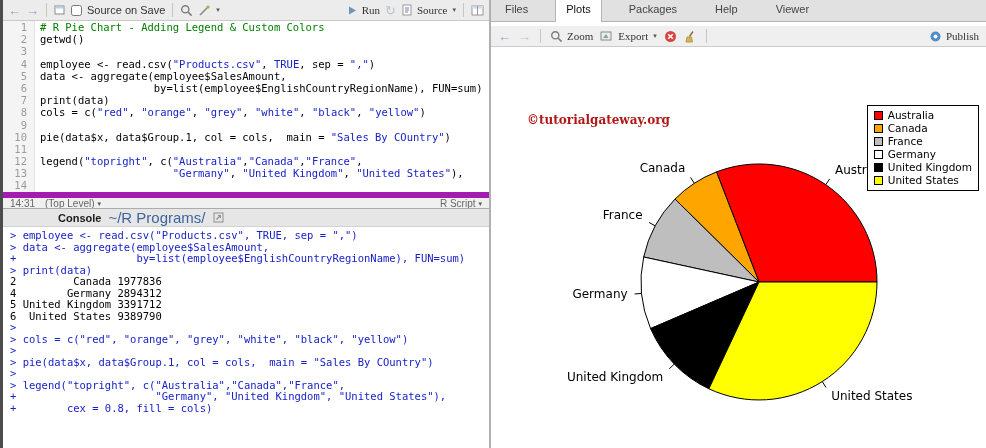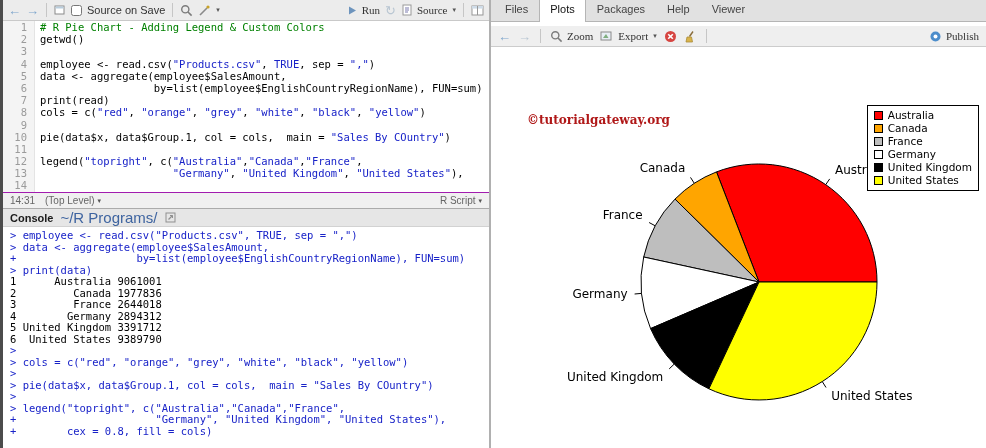--- a/index.html
+++ b/index.html
@@ -20,32 +20,32 @@
   .cb{width:11px;height:11px;flex:none;}
   .editor{position:absolute;left:0;top:21px;width:100%;height:171px;background:#fff;overflow:hidden;font-family:"DejaVu Sans Mono",monospace;font-size:10.5px;}
   .ed-row{display:flex;height:12.2px;line-height:12.2px;}
   .ln{width:32px;padding-right:7px;text-align:right;color:#9b9b9b;background:#f4f4f4;border-right:1px solid #e4e4e4;flex:none;}
   .code{padding-left:5px;white-space:pre;}
   .tok-plain{color:#000;}
   .tok-comment{color:#008000;}
   .tok-string{color:#1822c8;}
   .tok-const{color:#1822c8;}
   .tok-num{color:#1822c8;}
-  .status-bar{position:absolute;left:0;top:192px;width:100%;height:16px;background:#f0f0f0;border-top:1px solid #a21caf;display:flex;align-items:center;padding:0 7px;font-size:10px;color:#666;gap:10px;}
+  .status-bar{position:absolute;left:0;top:192px;width:100%;height:16px;background:#f0f0f0;border-top:6px solid #a21caf;display:flex;align-items:center;padding:0 7px;font-size:10px;color:#666;gap:10px;}
   .sb-group{display:inline-flex;align-items:center;gap:2px;cursor:default;}
   .console-header{position:absolute;left:0;top:208px;width:100%;height:19px;background:#e6e6e6;border-top:1px solid #ababab;border-bottom:1px solid #d2d2d2;display:flex;align-items:center;padding:0 7px;gap:7px;}
-  .console-title{font-weight:bold;color:#1a1a1a;font-size:11px;}
+  .console-title{font-weight:bold;color:#1a1a1a;font-size:11px;margin-left:48px;}
   .console-path{color:#3e64a0;font-size:15px;}
   .console-body{position:absolute;left:0;top:227px;width:100%;height:221px;background:#fff;overflow:hidden;font-family:"DejaVu Sans Mono",monospace;font-size:10.5px;padding:3px 0 0 7px;}
   .con-line{height:11.5px;line-height:11.5px;white-space:pre;}
   .con-line.input{color:#1822c8;}
   .con-line.output{color:#000;}
   .divider-v{position:absolute;left:489px;top:0;width:2px;height:448px;background:#b0b0b0;cursor:col-resize;}
   .right-pane{position:absolute;left:491px;top:0;width:495px;height:448px;background:#fff;}
-  .tabbar{position:absolute;left:0;top:0;width:100%;height:22px;background:#e1e1e1;border-bottom:1px solid #b5b5b5;display:flex;align-items:flex-end;padding-left:3px;}
+  .tabbar{position:absolute;left:0;top:0;width:100%;height:22px;background:#e1e1e1;border-bottom:1px solid #b5b5b5;display:flex;align-items:flex-end;padding-left:3px;gap:16px;}
   .tab{padding:5px 10px 6px;font-size:11px;color:#444;border:1px solid transparent;border-bottom:none;cursor:default;white-space:nowrap;}
   .tab.active{background:#fff;border-color:#b5b5b5;color:#111;margin-bottom:-1px;padding-bottom:7px;}
   .plots-toolbar{position:absolute;left:0;top:26px;width:100%;height:21px;background:#efefef;border-bottom:1px solid #cccccc;display:flex;align-items:center;gap:7px;padding:0 7px;}
   .plot-area{position:absolute;left:0;top:47px;width:495px;height:401px;background:#fff;}
   #plot-svg{position:absolute;left:0;top:0;}
   .plot-title{position:absolute;left:274px;top:19px;transform:translateX(-50%);font-family:"DejaVu Sans",sans-serif;font-weight:bold;font-size:15px;color:#000;white-space:nowrap;}
   .watermark{position:absolute;left:36px;top:66px;font-family:"DejaVu Serif",serif;font-weight:bold;font-size:12px;color:#b01818;white-space:nowrap;}
   .slice-label{font-family:"DejaVu Sans",sans-serif;font-size:12px;fill:#000;}
   .legend{position:absolute;right:7px;top:58px;background:#fff;border:1px solid #000;padding:4px 6px;display:flex;flex-direction:column;gap:2px;}
   .lg-row{display:flex;align-items:center;gap:5px;font-family:"DejaVu Sans",sans-serif;font-size:10.5px;color:#000;line-height:11px;white-space:nowrap;}
@@ -128,21 +128,21 @@
           <div class="ed-row">
             <span class="ln">5</span>
             <span class="code"><span class="tok-plain">data &lt;- aggregate(employee$SalesAmount,</span></span>
           </div>
           <div class="ed-row">
             <span class="ln">6</span>
             <span class="code"><span class="tok-plain">                  by=list(employee$EnglishCountryRegionName), FUN=sum)</span></span>
           </div>
           <div class="ed-row">
             <span class="ln">7</span>
-            <span class="code"><span class="tok-plain">print(read)</span></span>
+            <span class="code"><span class="tok-plain">print(data)</span></span>
           </div>
           <div class="ed-row">
             <span class="ln">8</span>
             <span class="code"><span class="tok-plain">cols = c(</span><span class="tok-string">"red"</span><span class="tok-plain">, </span><span class="tok-string">"orange"</span><span class="tok-plain">, </span><span class="tok-string">"grey"</span><span class="tok-plain">, </span><span class="tok-string">"white"</span><span class="tok-plain">, </span><span class="tok-string">"black"</span><span class="tok-plain">, </span><span class="tok-string">"yellow"</span><span class="tok-plain">)</span></span>
           </div>
           <div class="ed-row">
             <span class="ln">9</span>
             <span class="code"></span>
           </div>
           <div class="ed-row">
@@ -189,23 +189,21 @@
           <line x1="7.5" y1="3.5" x2="7.5" y2="6" stroke="#8f8f8f"></line>
           <line x1="7.5" y1="3.5" x2="5" y2="3.5" stroke="#8f8f8f"></line>
         </svg>
     </div>
 
     <div class="console-body">
         <div class="con-line input">&gt; employee &lt;- read.csv("Products.csv", TRUE, sep = ",")</div>
         <div class="con-line input">&gt; data &lt;- aggregate(employee$SalesAmount,</div>
         <div class="con-line input">+                   by=list(employee$EnglishCountryRegionName), FUN=sum)</div>
         <div class="con-line input">&gt; print(data)</div>
-        <div class="con-line output">1      Australia 9061001</div>
         <div class="con-line output">2         Canada 1977836</div>
-        <div class="con-line output">3         France 2644018</div>
         <div class="con-line output">4        Germany 2894312</div>
         <div class="con-line output">5 United Kingdom 3391712</div>
         <div class="con-line output">6  United States 9389790</div>
         <div class="con-line input">&gt; </div>
         <div class="con-line input">&gt; cols = c("red", "orange", "grey", "white", "black", "yellow")</div>
         <div class="con-line input">&gt; </div>
         <div class="con-line input">&gt; pie(data$x, data$Group.1, col = cols,  main = "Sales By COuntry")</div>
         <div class="con-line input">&gt; </div>
         <div class="con-line input">&gt; legend("topright", c("Australia","Canada","France",</div>
         <div class="con-line input">+                      "Germany", "United Kingdom", "United States"),</div>

